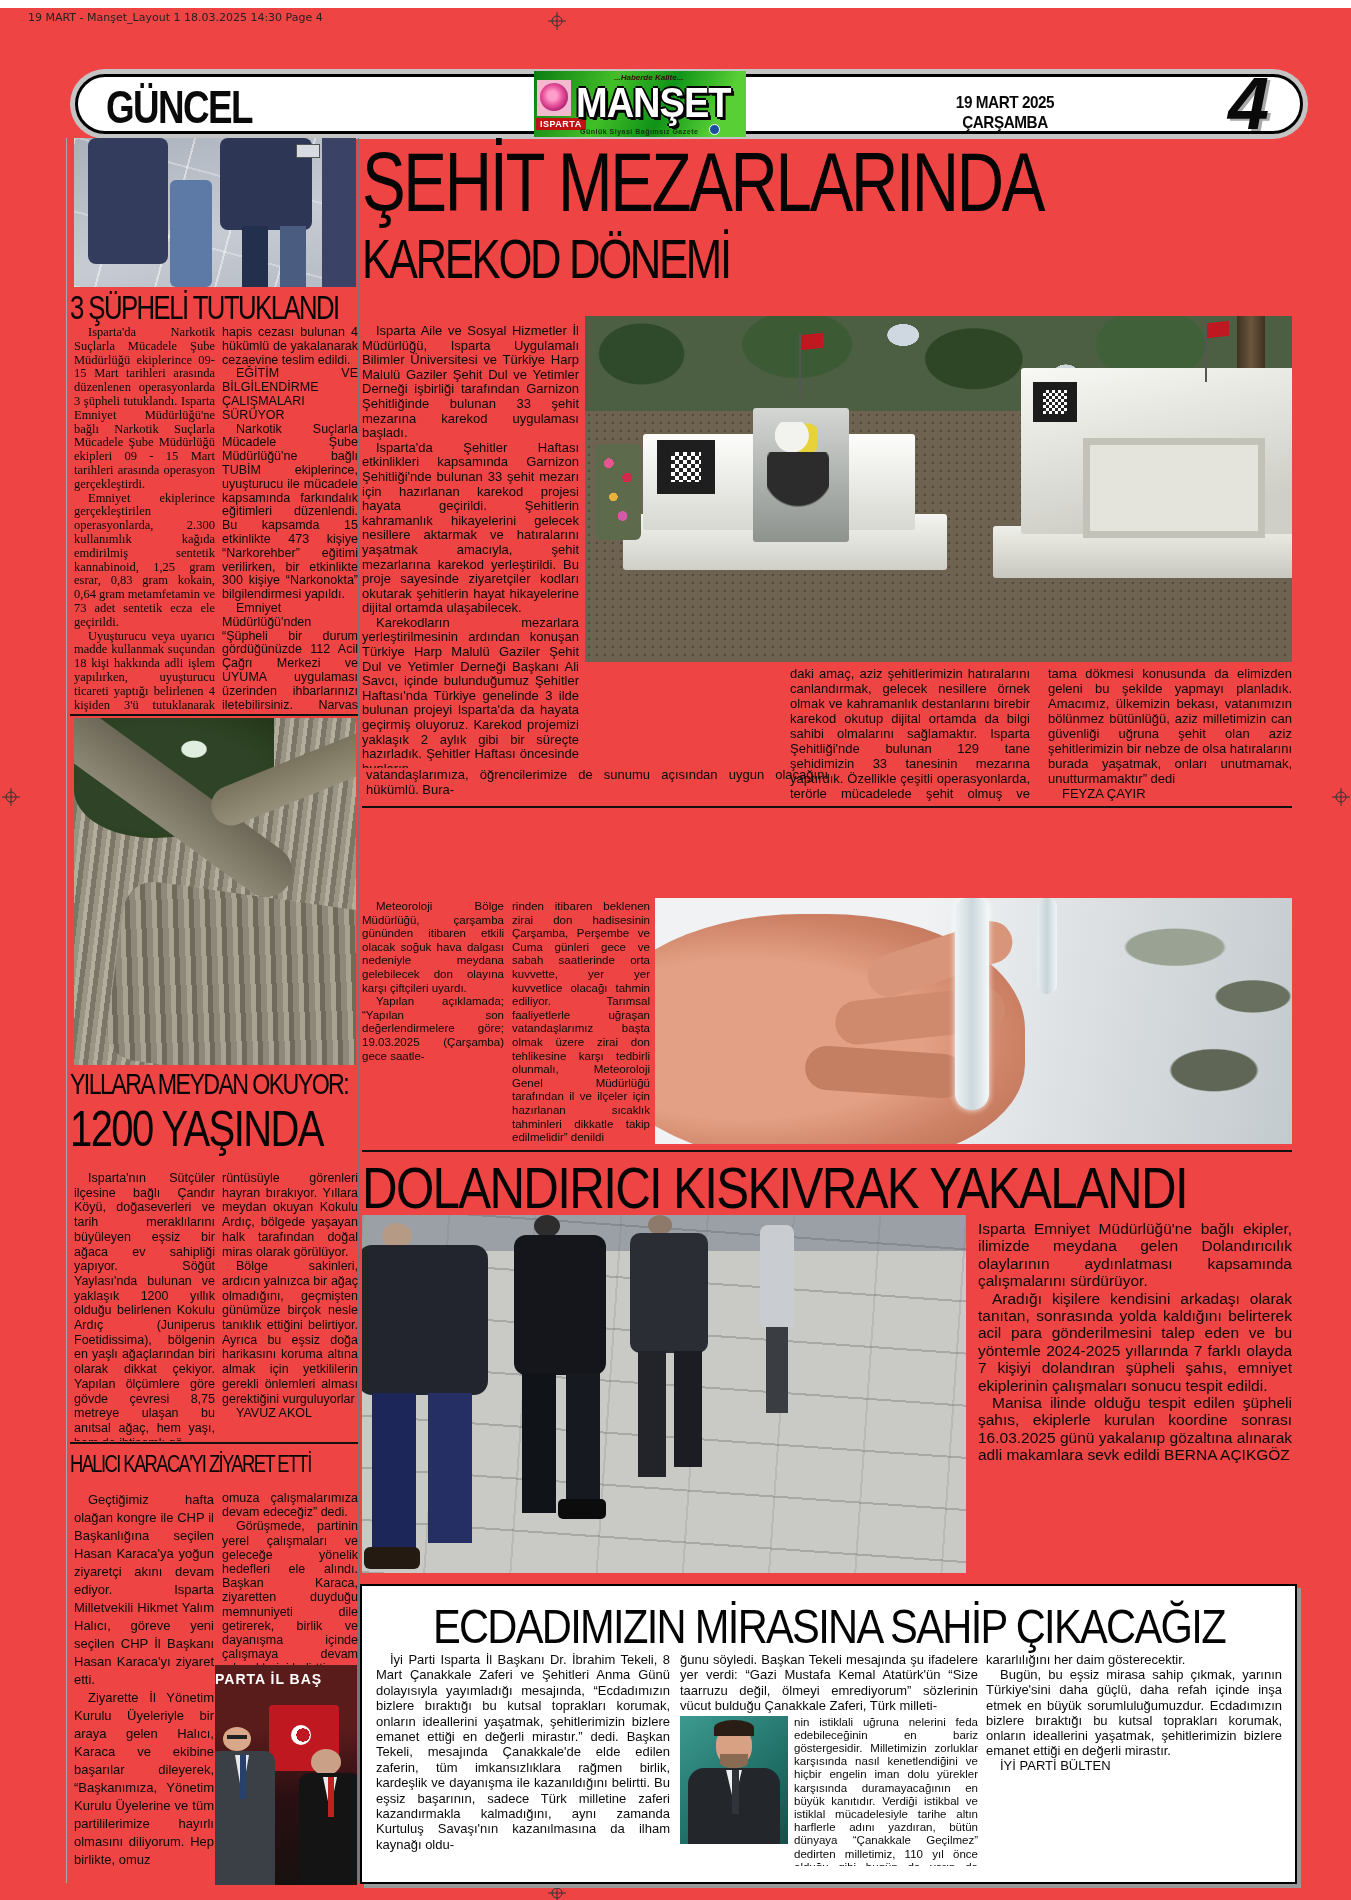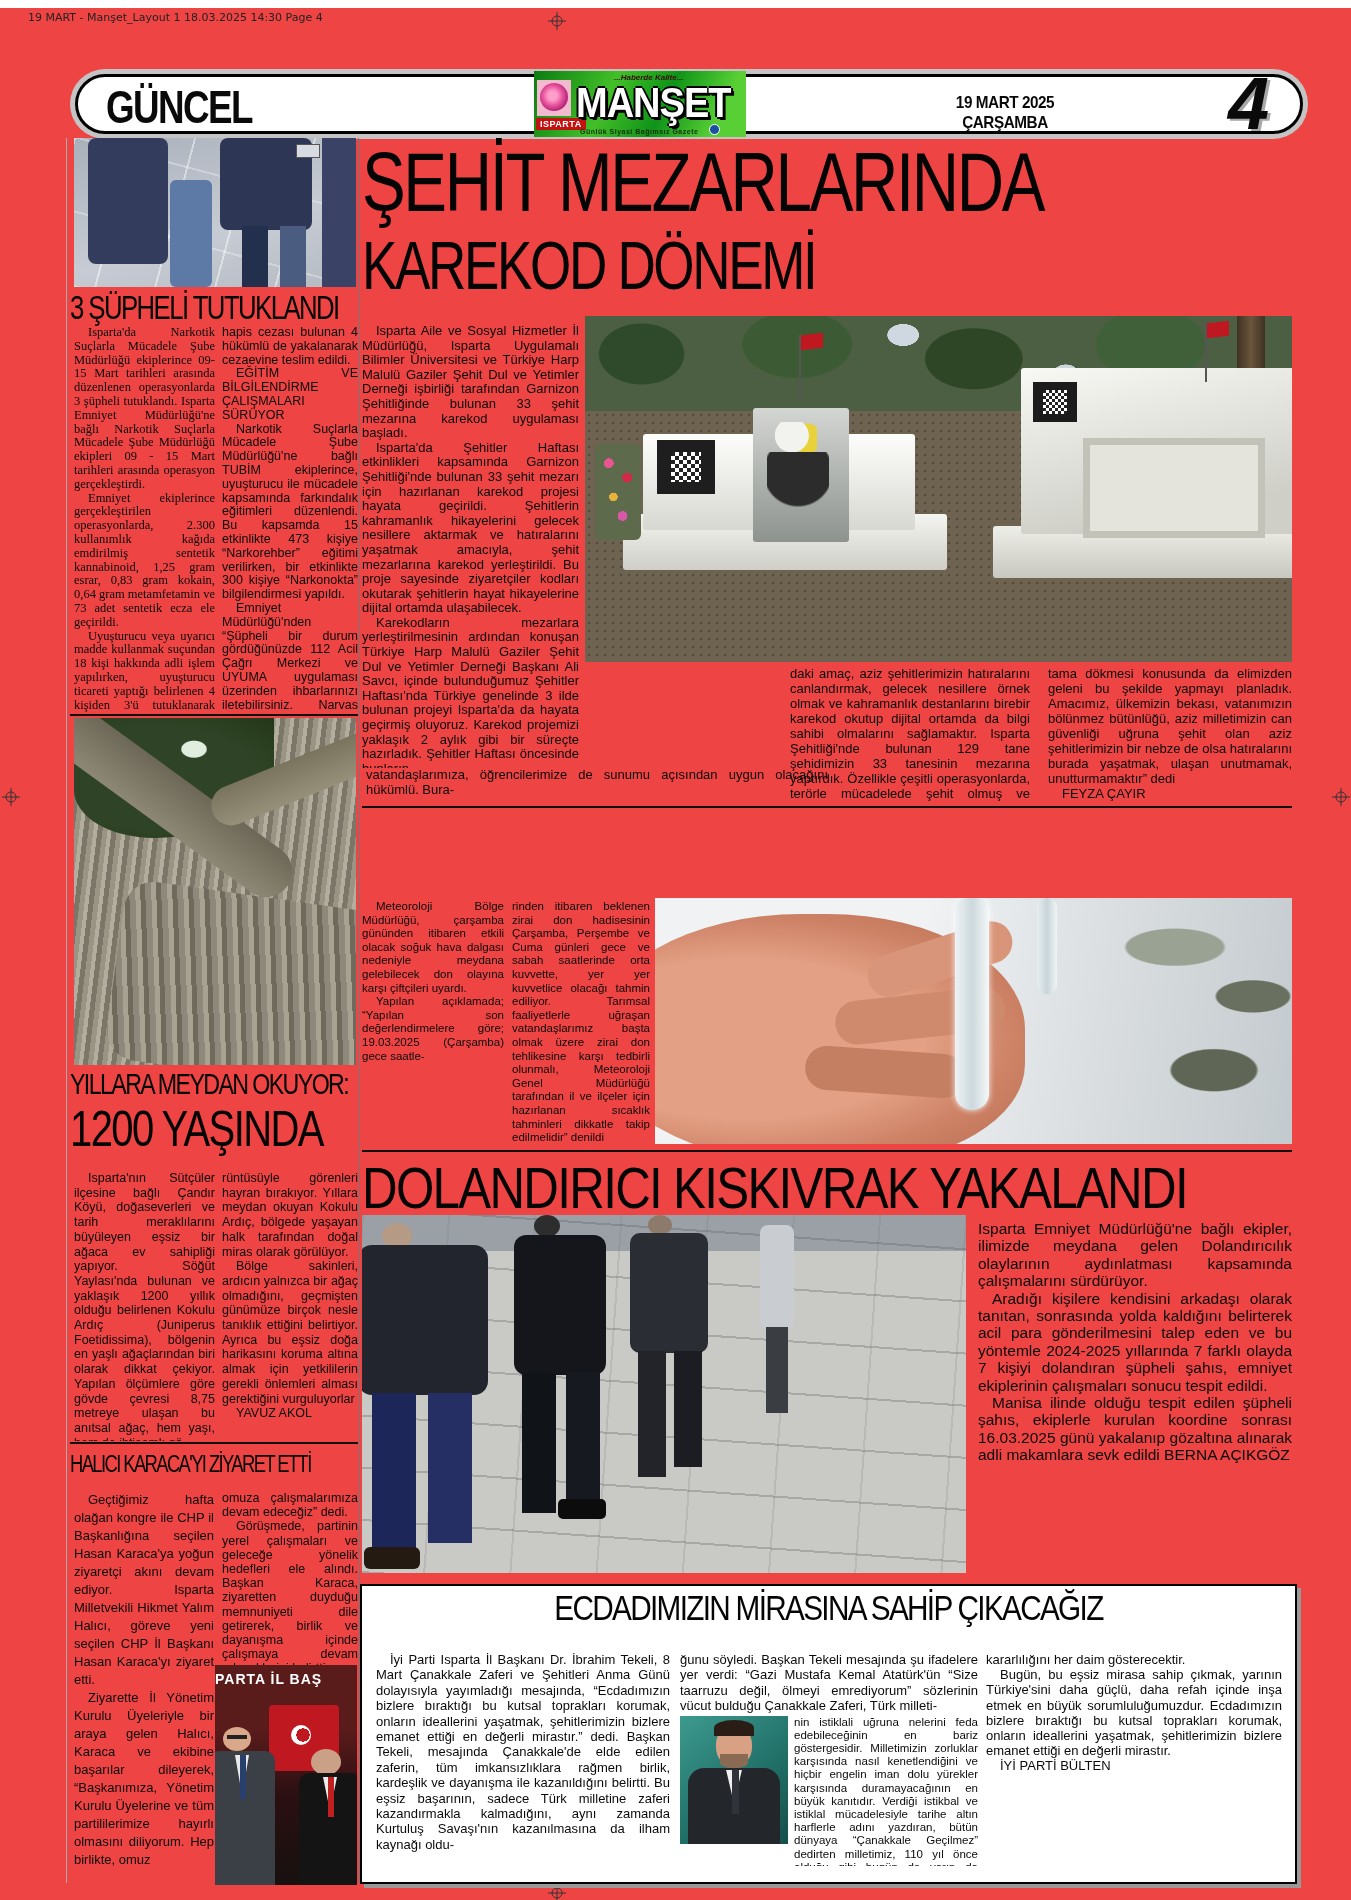--- a/index.html
+++ b/index.html
@@ -122,21 +122,21 @@
     </div>
   <div class="body colL cont" style="left:222px;top:318px;width:136px;height:386px;">
       <p>hapis cezası bulunan 4 hükümlü de yakalanarak cezaevine teslim edildi.</p>
       <p>EĞİTİM VE BİLGİLENDİRME ÇALIŞMALARI SÜRÜYOR</p>
       <p>Narkotik Suçlarla Mücadele Şube Müdürlüğü'ne bağlı TUBİM ekiplerince, uyuşturucu ile mücadele kapsamında farkındalık eğitimleri düzenlendi. Bu kapsamda 15 etkinlikte 473 kişiye “Narkorehber” eğitimi verilirken, bir etkinlikte 300 kişiye “Narkonokta” bilgilendirmesi yapıldı.</p>
       <p>Emniyet Müdürlüğü'nden “Şüpheli bir durum gördüğünüzde 112 Acil Çağrı Merkezi ve UYUMA uygulaması üzerinden ihbarlarınızı iletebilirsiniz. Narvas Projesi ile ihbarlarınız titizlikle değerlendirilecektir” uyarısı yapıldı</p>
     </div>
   <div class="rule" style="left:70px;top:706px;width:288px;"></div>
 
   <div class="hl" style="left:362px;top:126px;font-size:84px;"><span class="cx" style="transform:scaleX(.78);letter-spacing:-3px;">ŞEHİT MEZARLARINDA</span></div>
-  <div class="hl" style="left:362px;top:218px;font-size:68px;"><span class="cx" style="transform:scaleX(.78);letter-spacing:-3px;">KAREKOD DÖNEMİ</span></div>
+  <div class="hl" style="left:362px;top:218px;font-size:56px;"><span class="cx" style="transform:scaleX(.78);letter-spacing:-3px;">KAREKOD DÖNEMİ</span></div>
 
   <div class="photo" style="left:585px;top:308px;width:707px;height:346px;background:linear-gradient(#55644a 0 26%,#6e6250 26% 100%);">
     <div class="pe" style="left:0;top:0;width:707px;height:95px;background:radial-gradient(70px 50px at 8% 40%,#2e4a2a 60%,transparent 62%),radial-gradient(90px 55px at 30% 30%,#3c5a33 60%,transparent 62%),radial-gradient(80px 50px at 55% 45%,#2e4626 60%,transparent 62%),radial-gradient(90px 60px at 80% 30%,#40603a 60%,transparent 62%),radial-gradient(26px 18px at 45% 20%,#cfd8e0 60%,transparent 62%),radial-gradient(20px 14px at 68% 60%,#cdd6da 60%,transparent 62%),#4d5f42;"></div>
     <div class="pe" style="left:0;top:95px;width:707px;height:251px;background-image:radial-gradient(rgba(0,0,0,.25) 1px,transparent 1.6px);background-size:8px 8px;"></div>
     <div class="pe" style="left:652px;top:0;width:28px;height:250px;background:linear-gradient(90deg,#3f3222,#6b553c,#3f3222);"></div>
 
     <div class="pe" style="left:38px;top:198px;width:324px;height:56px;background:linear-gradient(#f4f4f0,#cfcfc8);border-radius:3px;"></div>
     <div class="pe" style="left:58px;top:118px;width:272px;height:96px;background:linear-gradient(#fdfdfb,#d8d8d2);border-radius:3px;"></div>
     <div class="pe" style="left:72px;top:124px;width:58px;height:54px;background:#1e1e1e;">
         <div style="position:absolute;left:14px;top:12px;width:30px;height:30px;background:repeating-conic-gradient(#fff 0 90deg,#222 0 180deg) 0 0/8px 8px;"></div>
@@ -165,21 +165,21 @@
       <p>Isparta'da Şehitler Haftası etkinlikleri kapsamında Garnizon Şehitliği'nde bulunan 33 şehit mezarı için hazırlanan karekod projesi hayata geçirildi. Şehitlerin kahramanlık hikayelerini gelecek nesillere aktarmak ve hatıralarını yaşatmak amacıyla, şehit mezarlarına karekod yerleştirildi. Bu proje sayesinde ziyaretçiler kodları okutarak şehitlerin hayat hikayelerine dijital ortamda ulaşabilecek.</p>
       <p>Karekodların mezarlara yerleştirilmesinin ardından konuşan Türkiye Harp Malulü Gaziler Şehit Dul ve Yetimler Derneği Başkanı Ali Savcı, içinde bulunduğumuz Şehitler Haftası'nda Türkiye genelinde 3 ilde bulunan projeyi Isparta'da da hayata geçirmiş oluyoruz. Karekod projemizi yaklaşık 2 aylık gibi bir süreçte hazırladık. Şehitler Haftası öncesinde bunların</p>
     </div>
   <div class="body colK cont" style="left:366px;top:760px;width:462px;height:34px;">
       <p>vatandaşlarımıza, öğrencilerimize de sunumu açısından uygun olacağını hükümlü. Bura-</p>
     </div>
   <div class="body colKb cont" style="left:790px;top:658px;width:240px;height:138px;">
       <p>daki amaç, aziz şehitlerimizin hatıralarını canlandırmak, gelecek nesillere örnek olmak ve kahramanlık destanlarını birebir karekod okutup dijital ortamda da bilgi sahibi olmalarını sağlamaktır. Isparta Şehitliği'nde bulunan 129 tane şehidimizin 33 tanesinin mezarına yaptırdık. Özellikle çeşitli operasyonlarda, terörle mücadelede şehit olmuş ve bunları dijital or-</p>
     </div>
   <div class="body colKb cont" style="left:1048px;top:658px;width:244px;height:138px;">
-      <p>tama dökmesi konusunda da elimizden geleni bu şekilde yapmayı planladık. Amacımız, ülkemizin bekası, vatanımızın bölünmez bütünlüğü, aziz milletimizin can güvenliği uğruna şehit olan aziz şehitlerimizin bir nebze de olsa hatıralarını burada yaşatmak, ulaşan unutmamak, unutturmamaktır” dedi</p>
+      <p>tama dökmesi konusunda da elimizden geleni bu şekilde yapmayı planladık. Amacımız, ülkemizin bekası, vatanımızın bölünmez bütünlüğü, aziz milletimizin can güvenliği uğruna şehit olan aziz şehitlerimizin bir nebze de olsa hatıralarını burada yaşatmak, onları unutmamak, unutturmamaktır” dedi</p>
       <p>FEYZA ÇAYIR</p>
     </div>
   <div class="rule" style="left:362px;top:798px;width:930px;"></div>
 
   <div class="body colZ" style="left:362px;top:892px;width:142px;height:246px;">
       <p>Meteoroloji Bölge Müdürlüğü, çarşamba gününden itibaren etkili olacak soğuk hava dalgası nedeniyle meydana gelebilecek don olayına karşı çiftçileri uyardı.</p>
       <p>Yapılan açıklamada; “Yapılan son değerlendirmelere göre; 19.03.2025 (Çarşamba) gece saatle-</p>
     </div>
   <div class="body colZ cont" style="left:512px;top:892px;width:138px;height:246px;">
       <p>rinden itibaren beklenen zirai don hadisesinin Çarşamba, Perşembe ve Cuma günleri gece ve sabah saatlerinde orta kuvvette, yer yer kuvvetlice olacağı tahmin ediliyor. Tarımsal faaliyetlerle uğraşan vatandaşlarımız başta olmak üzere zirai don tehlikesine karşı tedbirli olunmalı, Meteoroloji Genel Müdürlüğü tarafından il ve ilçeler için hazırlanan sıcaklık tahminleri dikkatle takip edilmelidir” denildi</p>
@@ -261,21 +261,21 @@
     <div class="pe" style="left:398px;top:10px;width:34px;height:104px;background:#c9ccd1;border-radius:8px;"></div>
     <div class="pe" style="left:404px;top:112px;width:22px;height:86px;background:#3a3d42;"></div>
   </div>
   <div class="body colD cont" style="left:978px;top:1212px;width:314px;height:352px;">
       <p>Isparta Emniyet Müdürlüğü'ne bağlı ekipler, ilimizde meydana gelen Dolandırıcılık olaylarının aydınlatması kapsamında çalışmalarını sürdürüyor.</p>
       <p>Aradığı kişilere kendisini arkadaşı olarak tanıtan, sonrasında yolda kaldığını belirterek acil para gönderilmesini talep eden ve bu yöntemle 2024-2025 yıllarında 7 farklı olayda 7 kişiyi dolandıran şüpheli şahıs, emniyet ekiplerinin çalışmaları sonucu tespit edildi.</p>
       <p>Manisa ilinde olduğu tespit edilen şüpheli şahıs, ekiplerle kurulan koordine sonrası 16.03.2025 günü yakalanıp gözaltına alınarak adli makamlara sevk edildi BERNA AÇIKGÖZ</p>
     </div>
 
   <div class="ecdad-box">
-    <div class="hl ctr" style="left:0;top:2px;font-size:35px;position:absolute;"><span class="cx">ECDADIMIZIN MİRASINA SAHİP ÇIKACAĞIZ</span></div>
+    <div class="hl ctr" style="left:0;top:12px;font-size:49px;position:absolute;"><span class="cx">ECDADIMIZIN MİRASINA SAHİP ÇIKACAĞIZ</span></div>
     <div class="ecdad-col body" style="left:14px;width:294px;">
         <p>İyi Parti Isparta İl Başkanı Dr. İbrahim Tekeli, 8 Mart Çanakkale Zaferi ve Şehitleri Anma Günü dolayısıyla yayımladığı mesajında, “Ecdadımızın bizlere bıraktığı bu kutsal toprakları korumak, onların ideallerini yaşatmak, şehitlerimizin bizlere emanet ettiği en değerli mirastır.” dedi. Başkan Tekeli, mesajında Çanakkale'de elde edilen zaferin, tüm imkansızlıklara rağmen birlik, kardeşlik ve dayanışma ile kazanıldığını belirtti. Bu eşsiz başarının, sadece Türk milletine zaferi kazandırmakla kalmadığını, aynı zamanda Kurtuluş Savaşı'nın kazanılmasına da ilham kaynağı oldu-</p>
       </div>
     <div class="ecdad-col" style="left:318px;width:298px;">
       <p class="p0" style="margin:0;">ğunu söyledi. Başkan Tekeli mesajında şu ifadelere yer verdi: “Gazi Mustafa Kemal Atatürk'ün “Size taarruzu değil, ölmeyi emrediyorum” sözlerinin vücut bulduğu Çanakkale Zaferi, Türk milleti-</p>
       <div class="ecdad-row">
         <div class="photo" style="position:relative;flex:0 0 108px;height:128px;background:linear-gradient(140deg,#3d9a8f,#1f6e66 60%,#174f4a);">
           <div class="pe" style="left:36px;top:10px;width:36px;height:40px;background:#d8a183;border-radius:46%;"></div>
           <div class="pe" style="left:34px;top:4px;width:40px;height:16px;background:#2a1d16;border-radius:50% 50% 0 0;"></div>
           <div class="pe" style="left:40px;top:38px;width:28px;height:14px;background:#8a6a52;border-radius:0 0 40% 40%;"></div>

